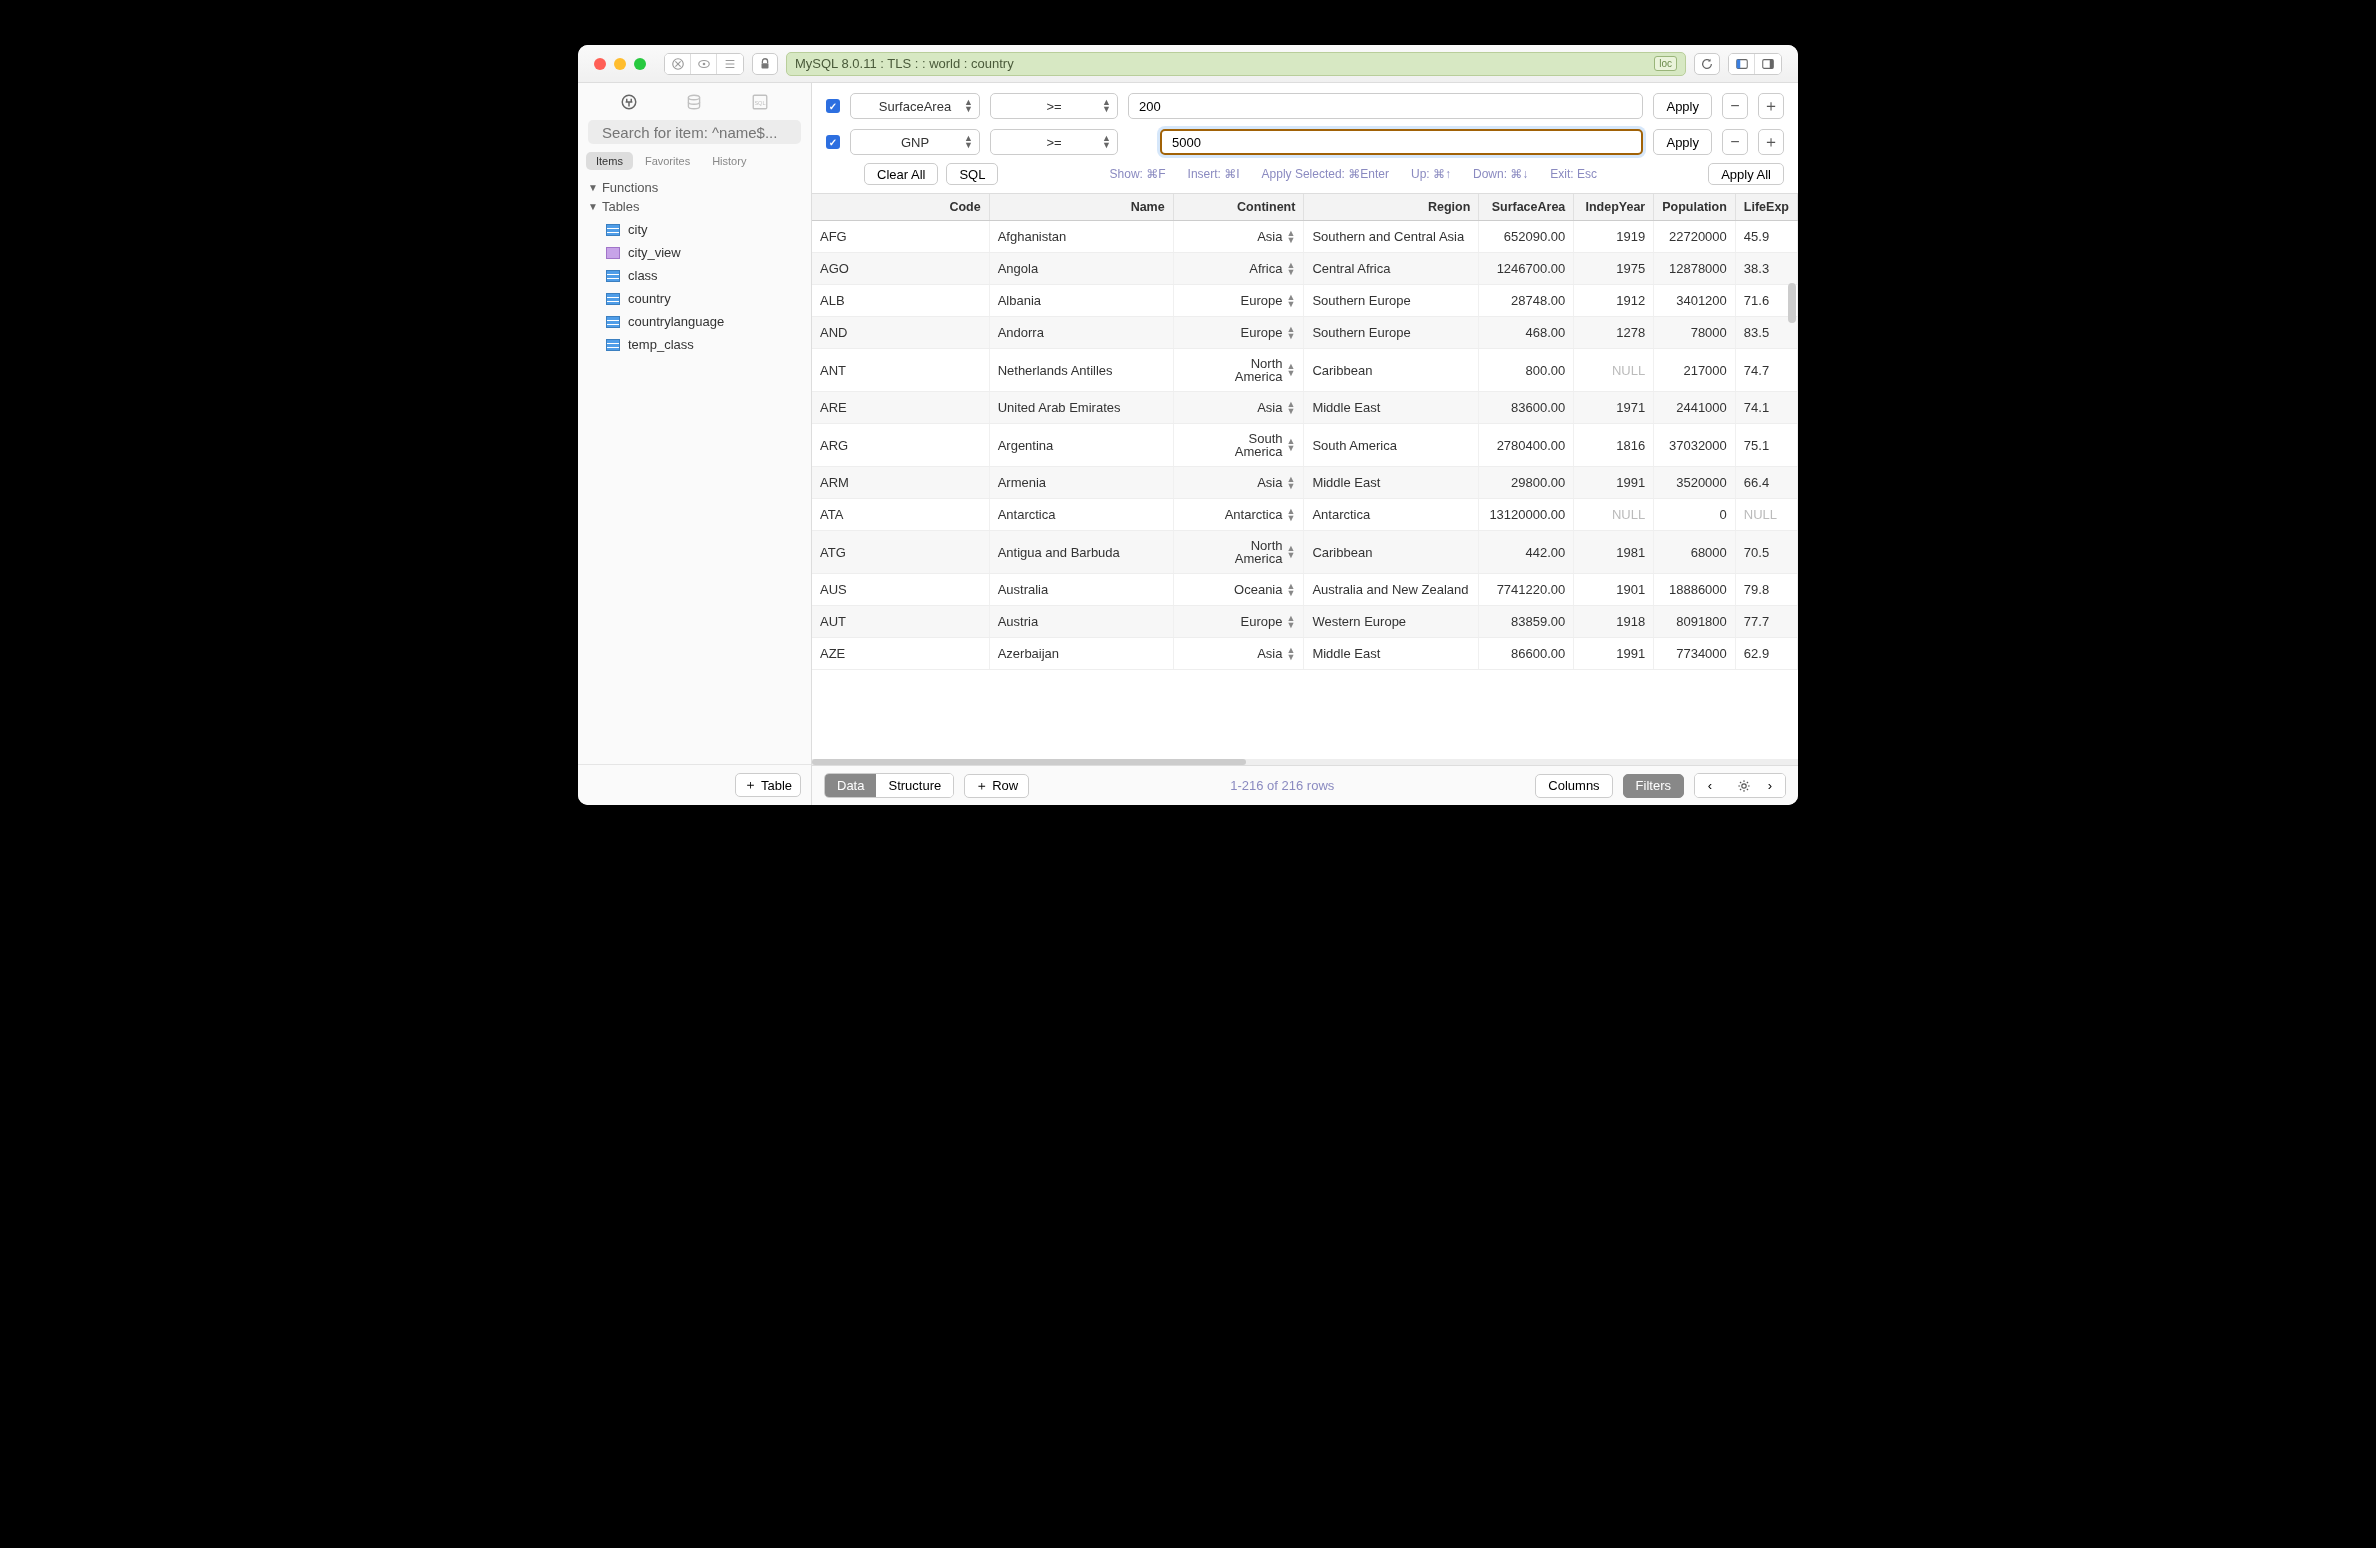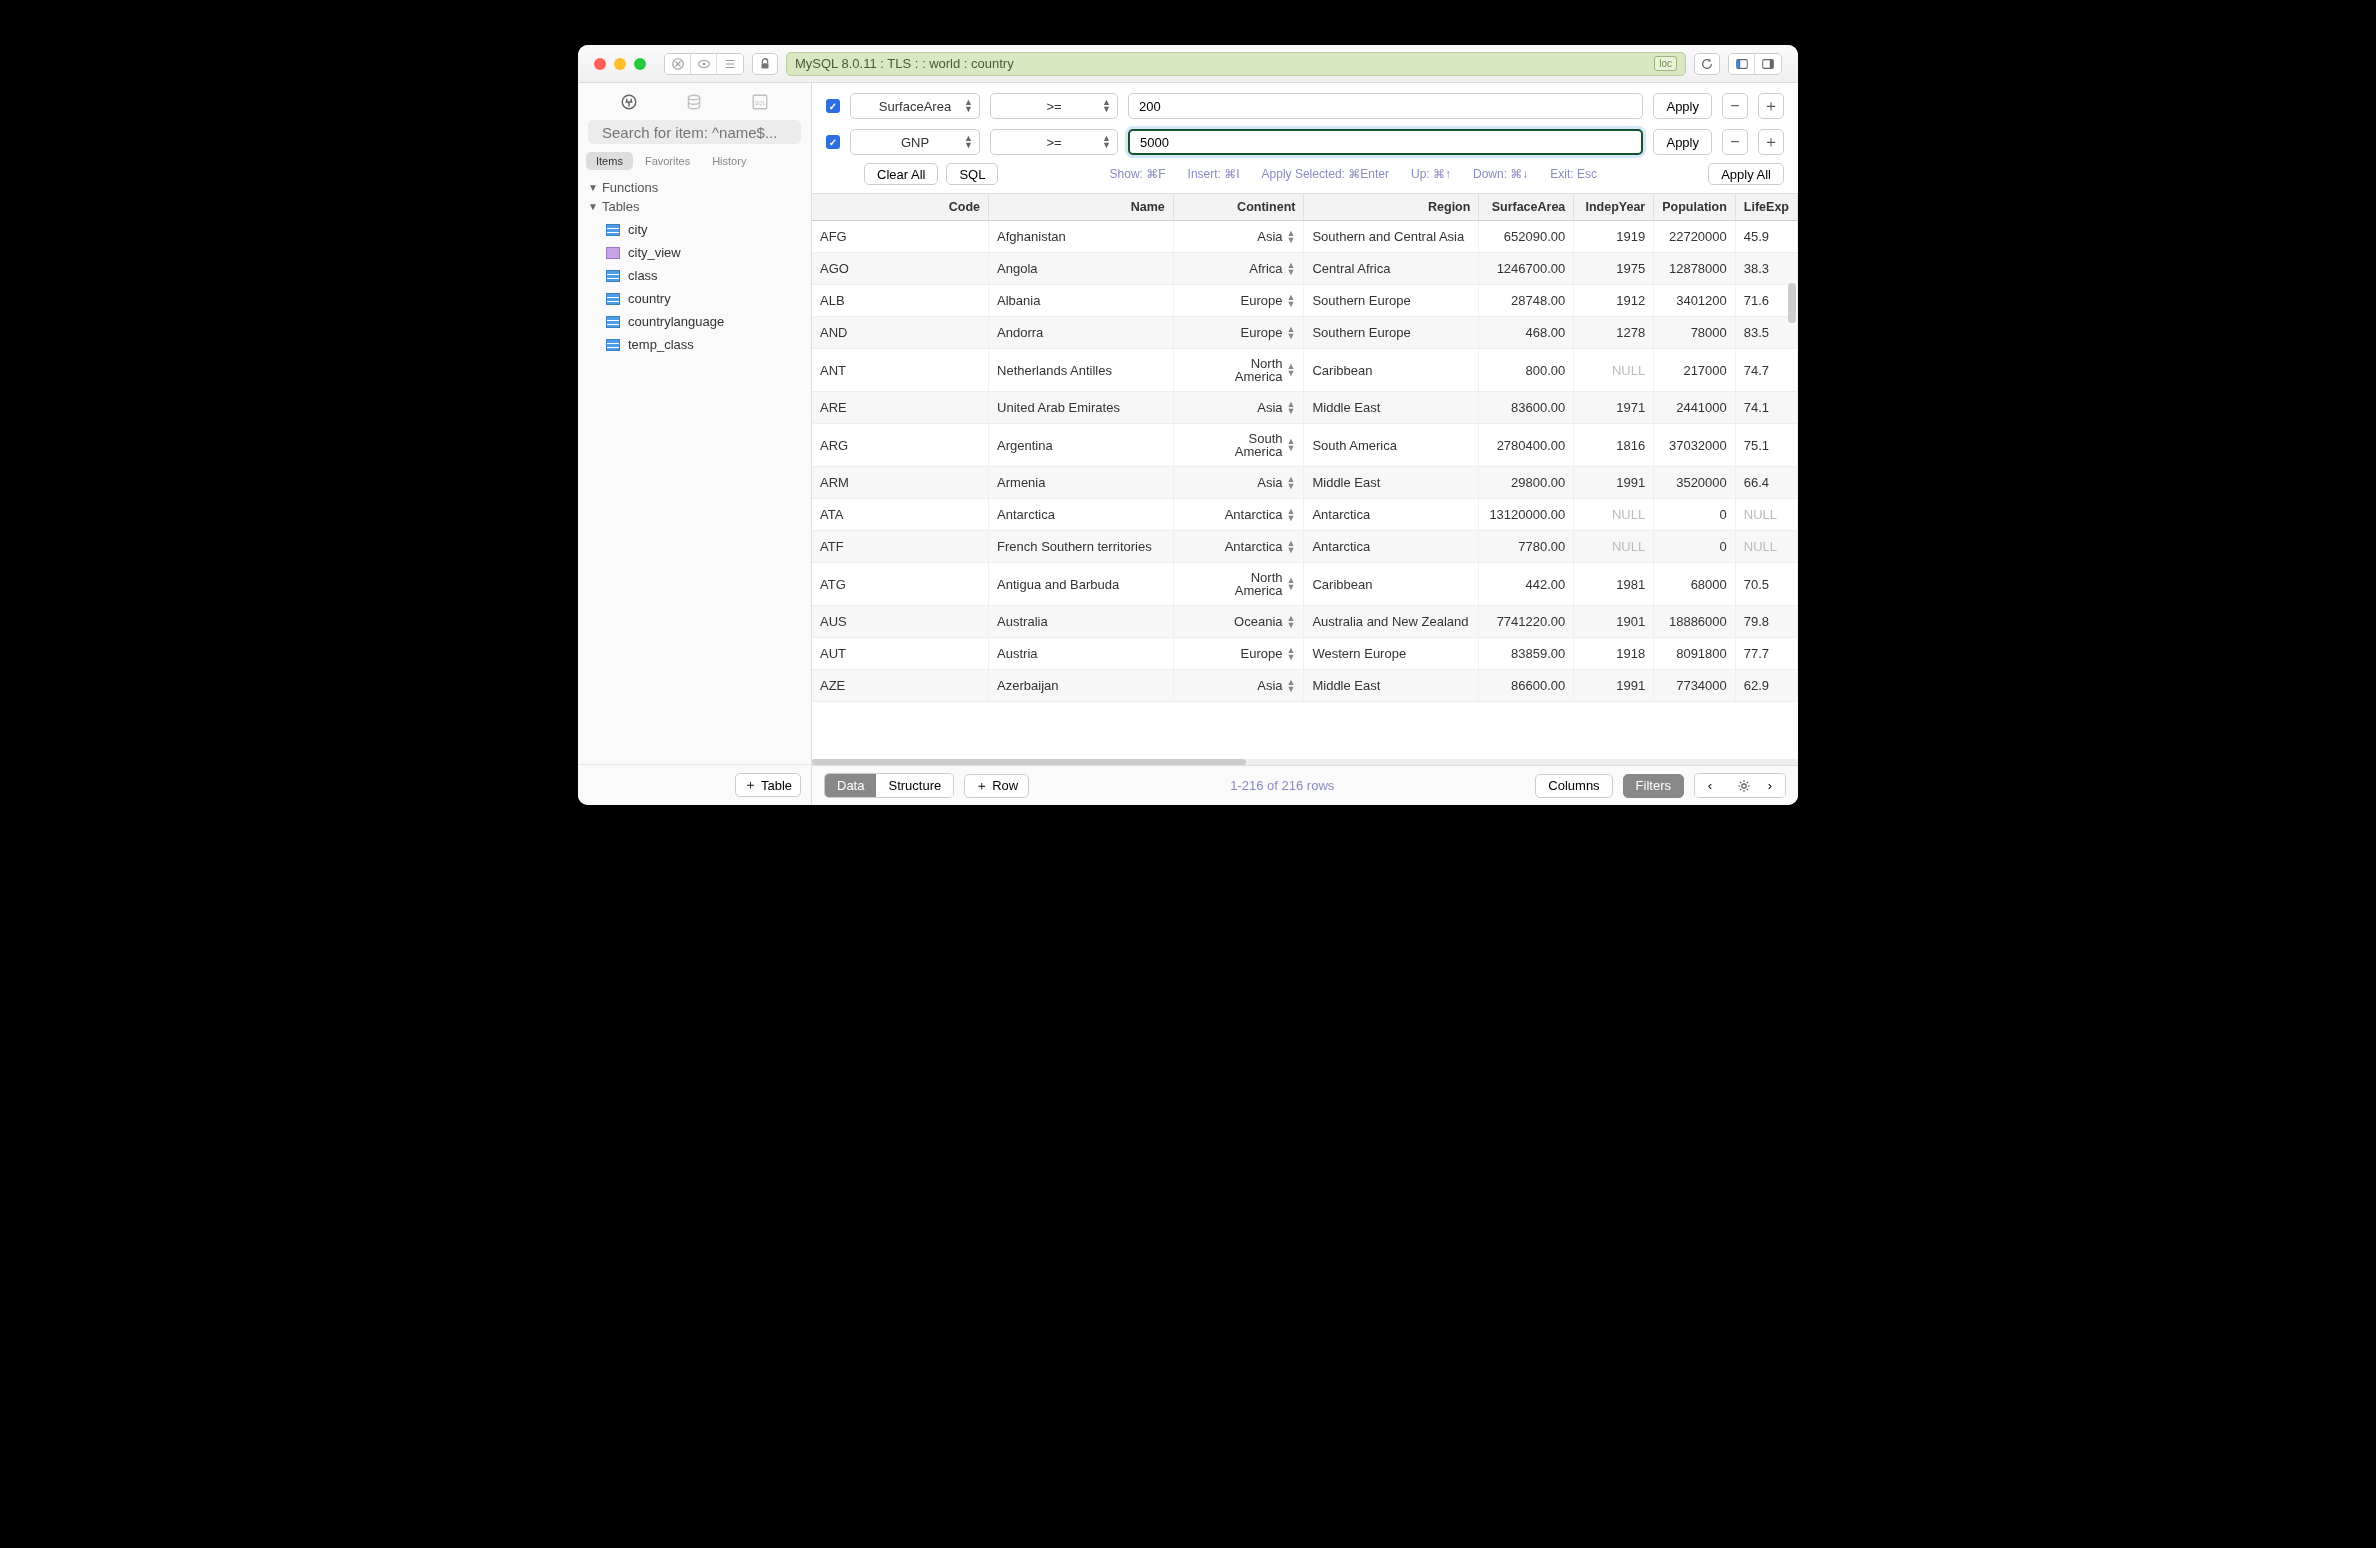--- a/index.html
+++ b/index.html
@@ -36,21 +36,21 @@
 .ico-view { width:14px; height:12px; background:#c7a3e8; border:1px solid #a074c9;}
 .sb-footer{ margin-top:auto; padding:8px 10px; border-top:1px solid #e5e5e5; display:flex; justify-content:flex-end;}
 .main { flex:1; display:flex; flex-direction:column; overflow:hidden;}
 .filters { padding:10px 14px 6px; display:flex; flex-direction:column; gap:10px;}
 .filter-row { display:flex; align-items:center; gap:10px;}
 .chk { width:14px; height:14px; border-radius:3px; background:#2d6fe0; display:flex; align-items:center; justify-content:center; color:#fff; font-size:10px; font-weight:bold;}
 .popup { height:26px; border:1px solid #ccc; border-radius:5px; background:#fff; display:flex; align-items:center; justify-content:center; position:relative; padding:0 20px; font-size:13px;}
 .popup .arrows{ position:absolute; right:6px; font-size:9px; color:#666; line-height:7px;}
 .filter-col{ width:130px;} .filter-op{ width:128px;}
 .filter-val { flex:1; height:26px; border:1px solid #ccc; border-radius:5px; background:#fff; padding:0 10px; font-size:13px; outline:none;}
-.filter-val.focused{ border:2px solid #14532d; box-shadow:0 0 0 3px rgba(90,158,234,.25);}
+.filter-val.focused{ border:2px solid #a16207; box-shadow:0 0 0 3px rgba(90,158,234,.25);margin-left:32px;}
 .btn { height:26px; padding:0 12px; border:1px solid #ccc; border-radius:5px; background:#fff; font-size:13px; cursor:pointer; display:flex; align-items:center;}
 .sq-btn{ width:26px; height:26px; border:1px solid #ccc; border-radius:5px; background:#fff; font-size:16px; display:flex; align-items:center; justify-content:center; cursor:pointer; color:#555;}
 .filter-actions { display:flex; align-items:center; gap:14px; padding:2px 14px 8px 52px; color:#888;}
 .filter-actions .left-btns{ display:flex; gap:8px;}
 .filter-actions .hints{ flex:1; display:flex; gap:22px; justify-content:center; color:#8a8ac0; font-size:12px;}
 .table-wrap{ flex:1; overflow:auto; border-top:1px solid #ddd;}
 table{ border-collapse:collapse; width:100%; min-width:980px;}
 th{ background:#f3f3f3; border-bottom:1px solid #ccc; border-right:1px solid #e0e0e0; padding:6px 8px; font-weight:bold; font-size:12.5px; text-align:right; position:sticky; top:0;}
 td{ border-bottom:1px solid #eee; border-right:1px solid #f0f0f0; padding:8px 8px; font-size:13px; white-space:nowrap;}
 tr:nth-child(even) td{ background:#f7f7f7;}
@@ -401,35 +401,20 @@
                     <span class="arrows">▲<br>▼</span>
                   </span>
                 </td>
                 <td class="la">Antarctica</td>
                 <td class="ra">13120000.00</td>
                 <td class="null ra">NULL</td>
                 <td class="ra">0</td>
                 <td class="null ra la">NULL</td>
               </tr>
               <tr>
-                <td class="la">ATF</td>
-                <td class="la">French Southern territories</td>
-                <td class="ra">
-                  <span class="cont-cell">
-                    <span>Antarctica</span>
-                    <span class="arrows">▲<br>▼</span>
-                  </span>
-                </td>
-                <td class="la">Antarctica</td>
-                <td class="ra">7780.00</td>
-                <td class="null ra">NULL</td>
-                <td class="ra">0</td>
-                <td class="null ra la">NULL</td>
-              </tr>
-              <tr>
                 <td class="la">ATG</td>
                 <td class="la">Antigua and Barbuda</td>
                 <td class="ra">
                   <span class="cont-cell">
                     <span style="text-align: right; display: inline-block; line-height: 13px;">North<br>America</span>
                     <span class="arrows">▲<br>▼</span>
                   </span>
                 </td>
                 <td class="la">Caribbean</td>
                 <td class="ra">442.00</td>

